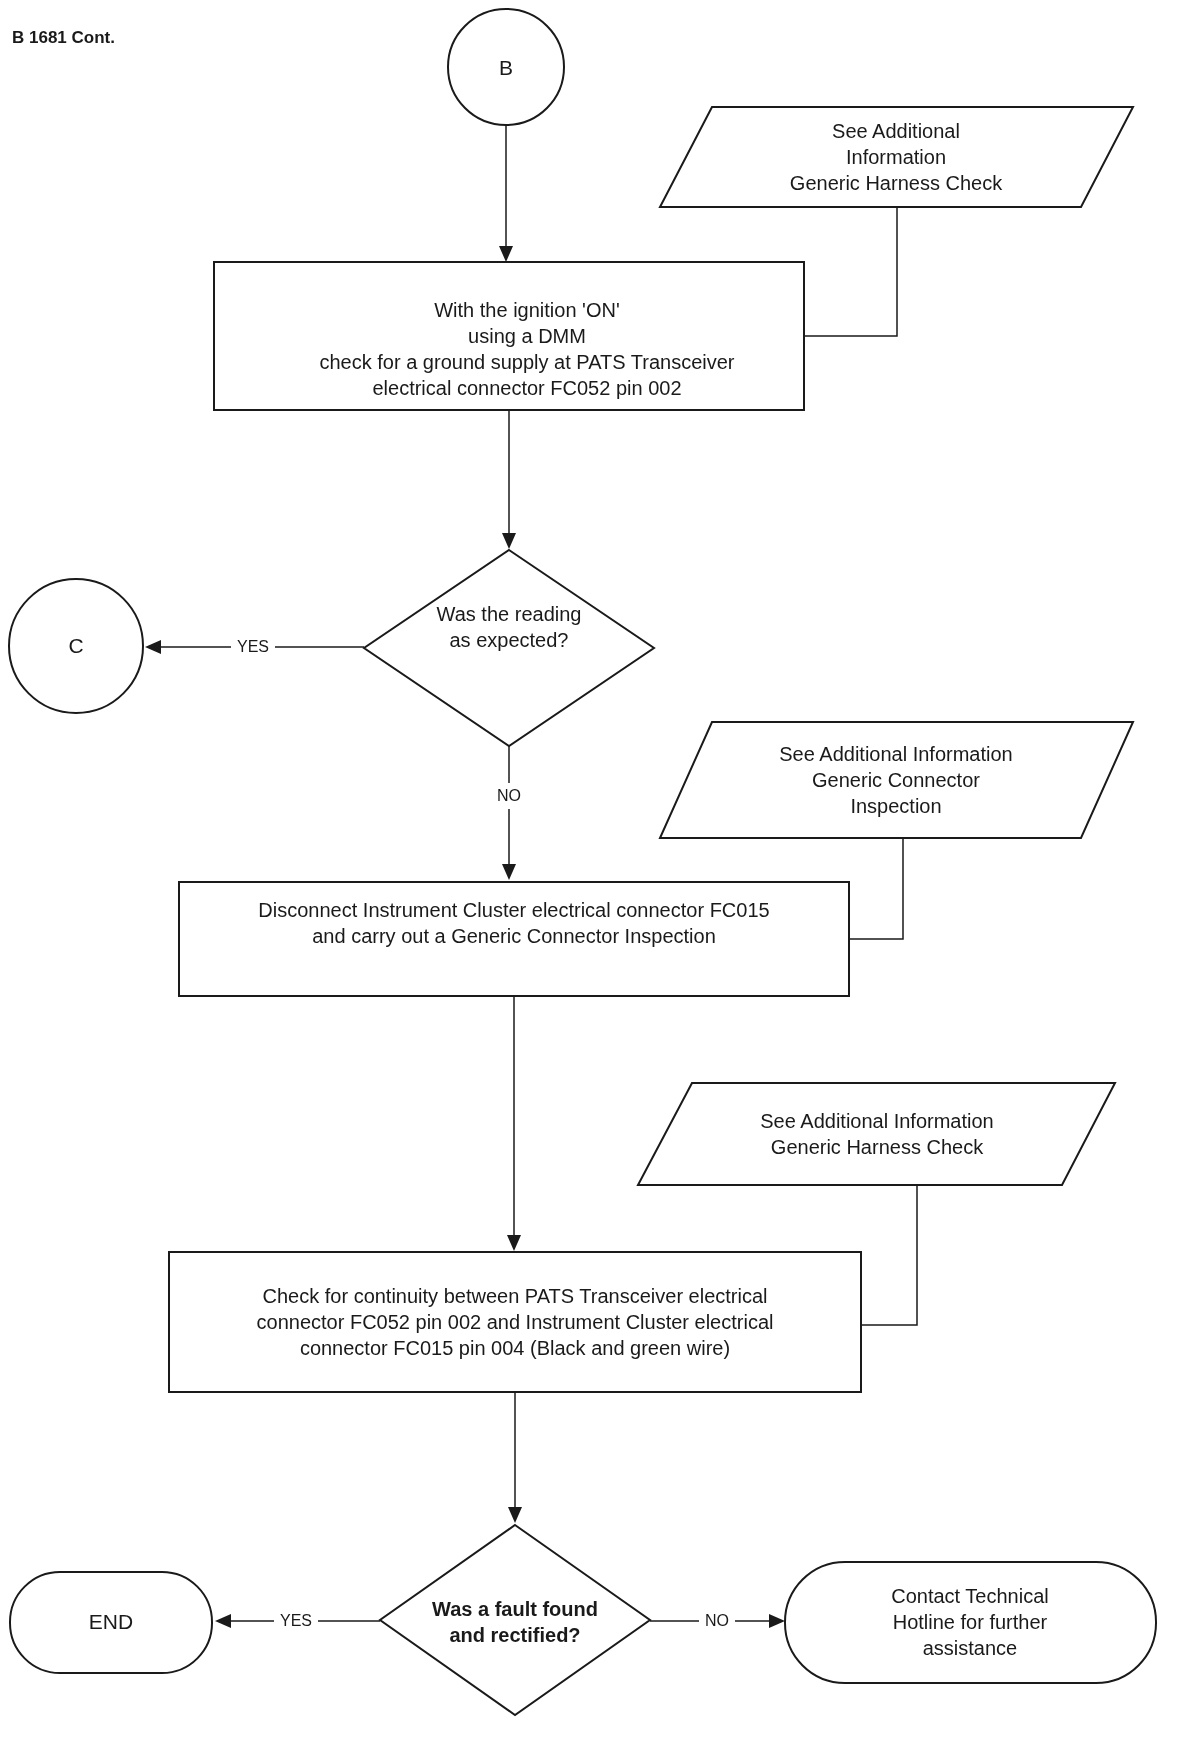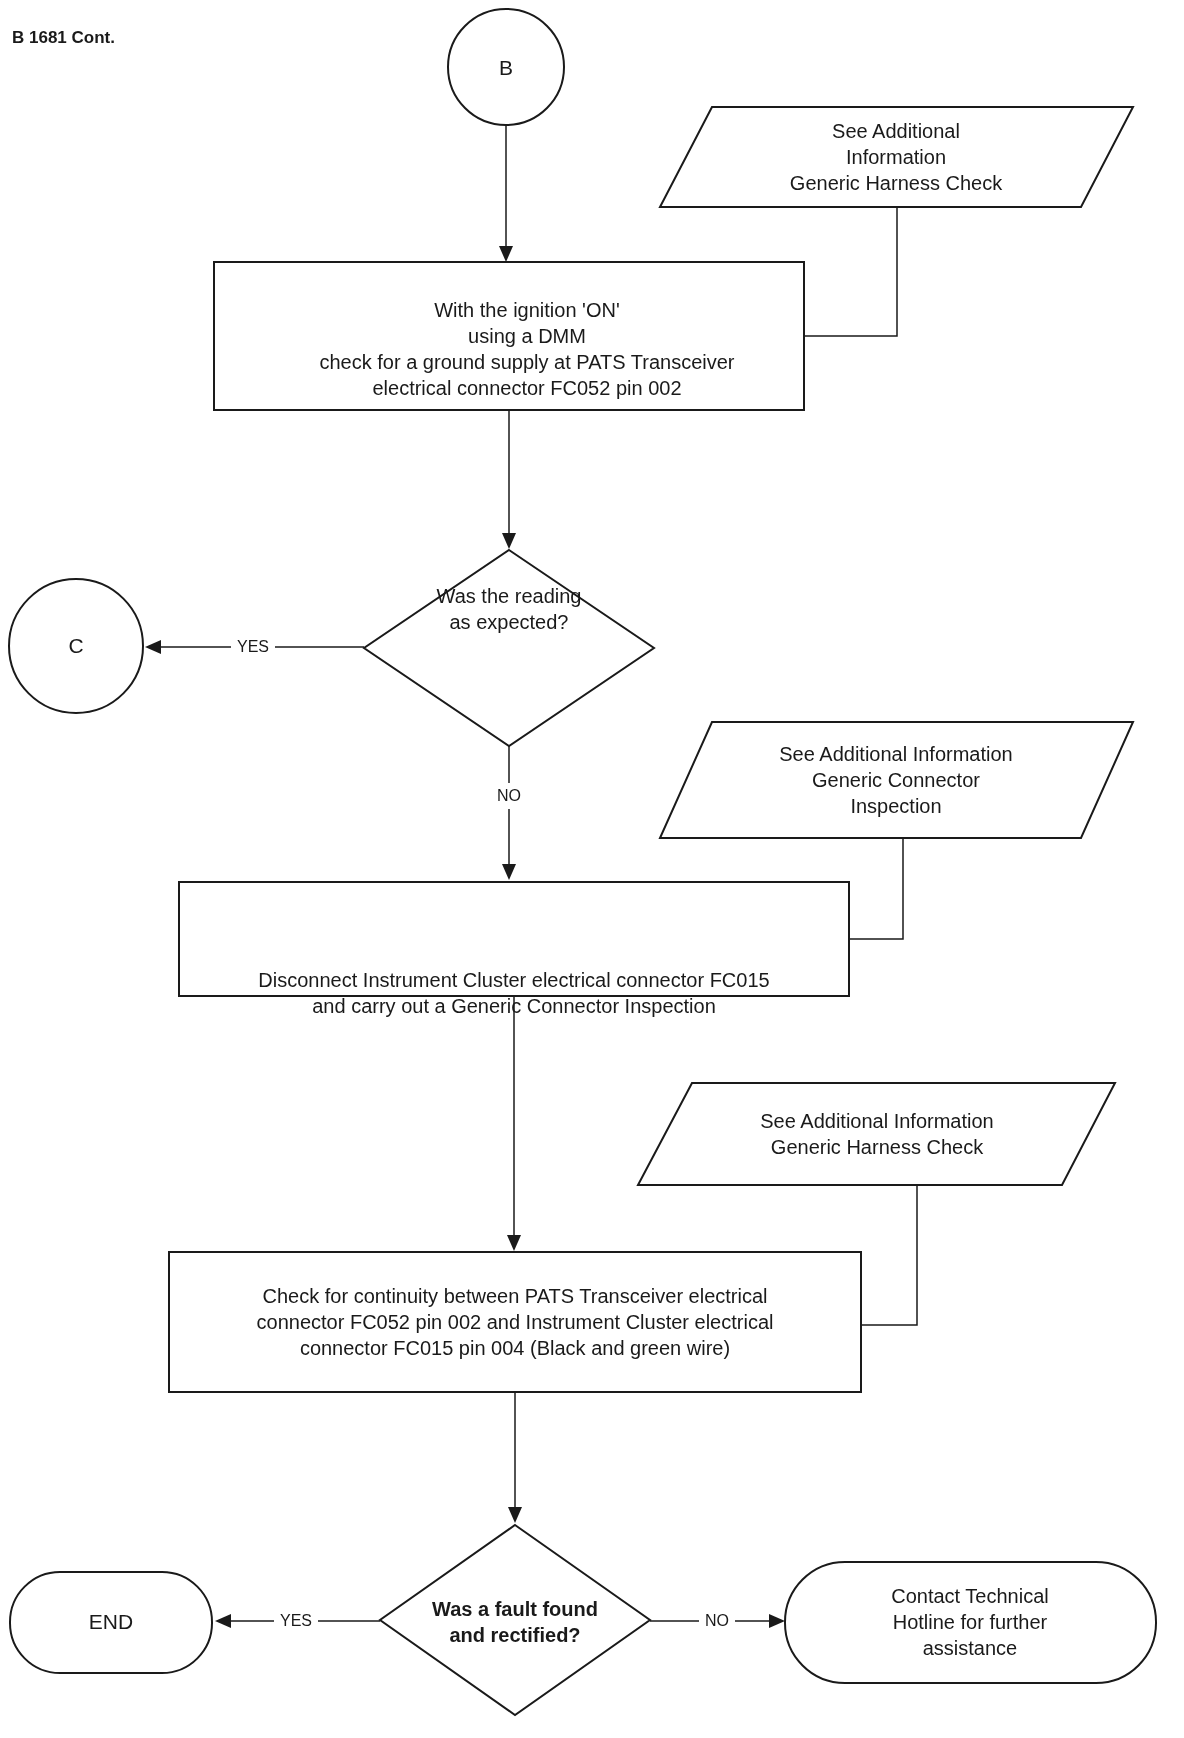--- a/index.html
+++ b/index.html
@@ -105,34 +105,34 @@
 
   <div class="t" style="left:896px; top:157px;">See Additional
 Information
 Generic Harness Check</div>
 
   <div class="t" style="left:527px; top:336px;margin-top:13px;">With the ignition 'ON'
 using a DMM
 check for a ground supply at PATS Transceiver
 electrical connector FC052 pin 002</div>
 
-  <div class="t" style="left:509px; top:609px;">Was the reading
+  <div class="t" style="left:509px; top:627px;">Was the reading
 as expected?</div>
 
   <div class="t big" style="left:76px; top:646px;">C</div>
 
   <div class="t lbl" style="left:253px; top:647px;">YES</div>
 
   <div class="t lbl" style="left:509px; top:796px;">NO</div>
 
   <div class="t" style="left:896px; top:780px;">See Additional Information
 Generic Connector
 Inspection</div>
 
-  <div class="t" style="left:514px; top:993px;">Disconnect Instrument Cluster electrical connector FC015
+  <div class="t" style="left:514px; top:923px;">Disconnect Instrument Cluster electrical connector FC015
 and carry out a Generic Connector Inspection</div>
 
   <div class="t" style="left:877px; top:1134px;">See Additional Information
 Generic Harness Check</div>
 
   <div class="t" style="left:515px; top:1322px;">Check for continuity between PATS Transceiver electrical
 connector FC052 pin 002 and Instrument Cluster electrical
 connector FC015 pin 004 (Black and green wire)</div>
 
   <div class="t" style="left:515px; top:1622px;font-weight:bold;">Was a fault found

